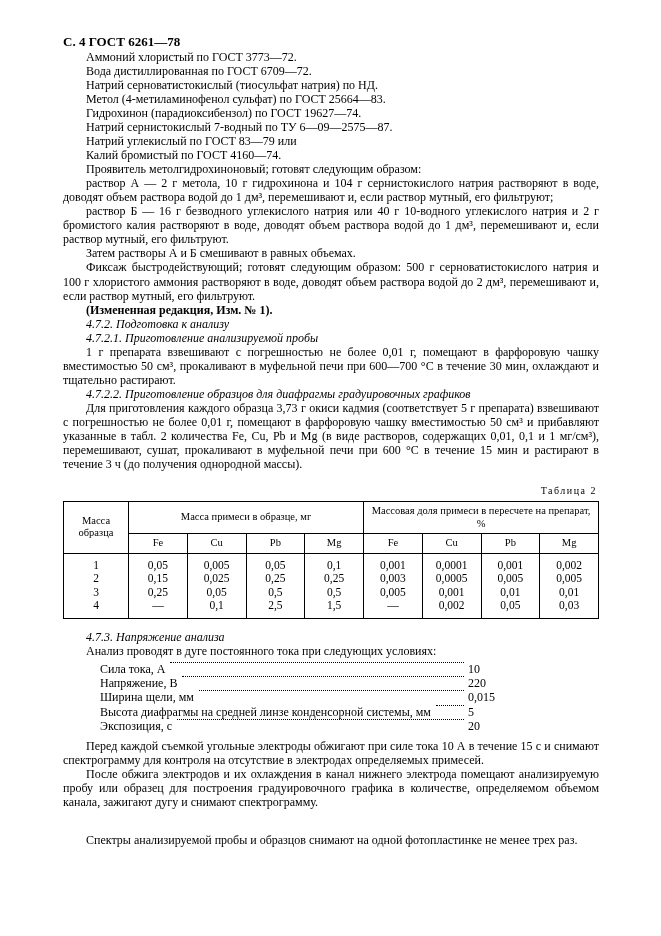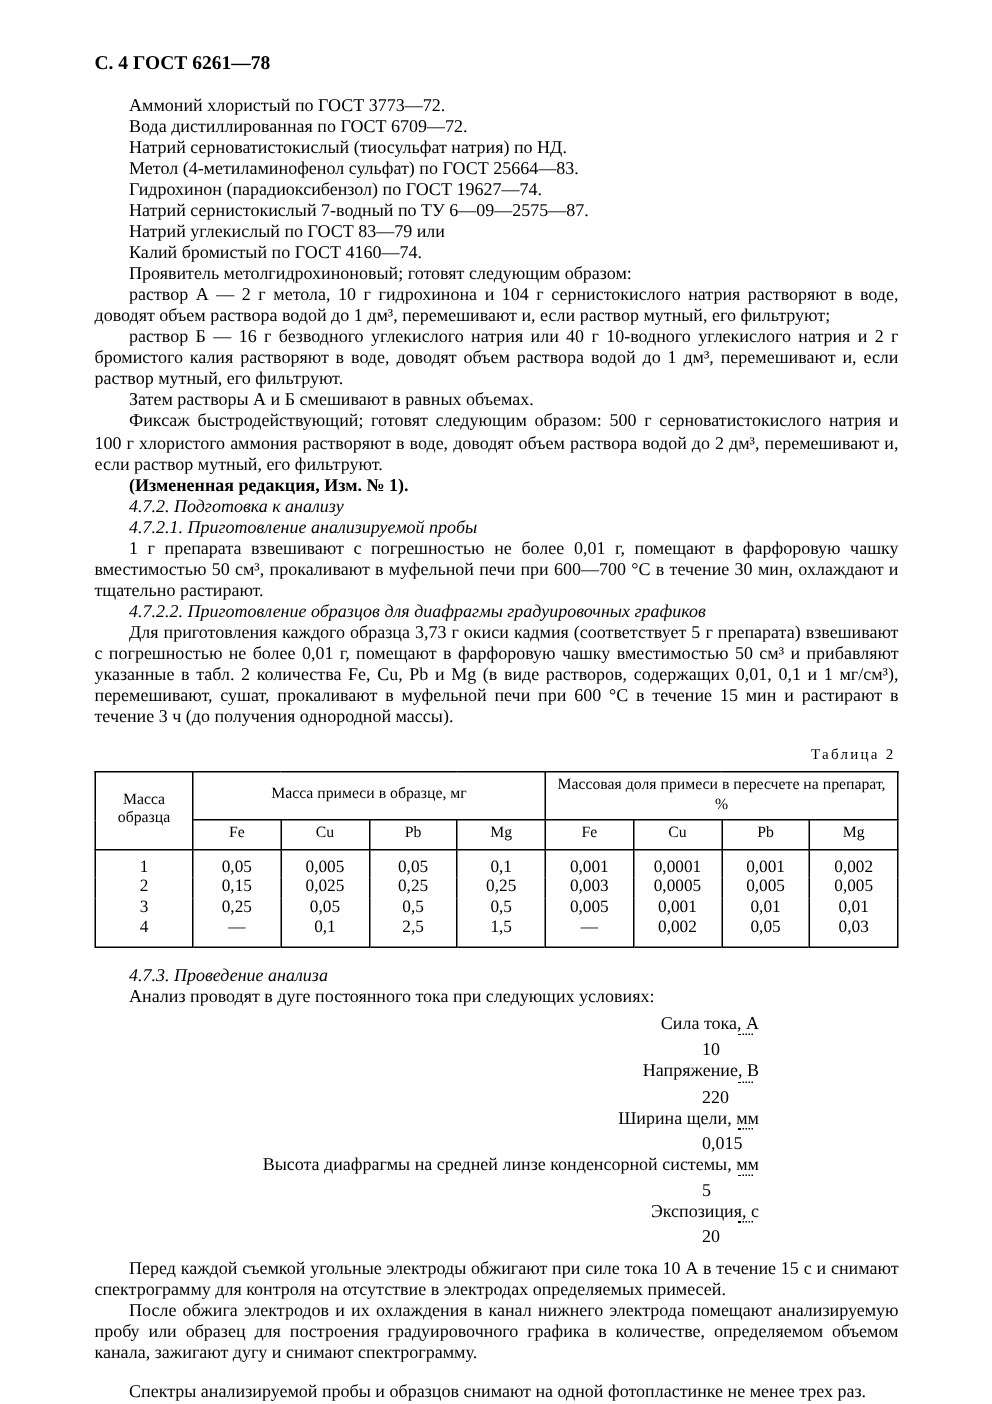--- a/index.html
+++ b/index.html
@@ -3,21 +3,21 @@
 <meta charset="utf-8">
 <style>
   html, body { margin: 0; padding: 0; }
   body {
     width: 661px; height: 936px;
     background: #ffffff; color: #000000;
     font-family: "Liberation Serif", serif;
     overflow: hidden;
   }
   .page { padding: 34px 62px 0 63px; }
-  .page-header { font-size: 13px; font-weight: bold; margin-bottom: 13px; }
+  .page-header { font-size: 13px; font-weight: bold; }
   p { margin: 0; font-size: 12px; line-height: 1.17; text-align: justify; }
   .ind { text-indent: 23px; }
   .reagent { text-indent: 23px; text-align: left; }
   .bold { font-weight: bold; }
   .it { font-style: italic; }
   .table-caption {
     margin: 14px 2px 5px 0;
     text-align: right;
     font-size: 10px;
     letter-spacing: 1.5px;
@@ -48,30 +48,30 @@
   }
   tbody tr:first-child td { padding-top: 5px; }
   tbody tr:last-child td { padding-bottom: 5px; }
   .after-table { margin-top: 11px; }
   .conditions {
     margin: 4px 0 6px 37px;
     width: 406px;
     font-size: 12px;
     line-height: 1.18;
   }
-  .cond-row { display: flex; align-items: flex-end; flex-direction: column; }
+  .cond-row { display: flex; align-items: flex-start; }
   .cond-label { white-space: nowrap; }
   .cond-leader {
     flex: 1 1 auto;
     border-bottom: 1px dotted #000;
     margin: 0 4px 2px 5px;
     min-width: 10px;
   }
   .cond-value { width: 38px; text-align: left; white-space: nowrap; }
-  .gap-top { margin-top: 12px; }
+  .gap-top { margin-top: 24px; }
 </style>
 </head>
 <body>
 
 <div class="page">
 
   <div class="page-header">С. 4 ГОСТ 6261—78</div>
 
   <p class="reagent">Аммоний хлористый по ГОСТ 3773—72.</p>
   <p class="reagent">Вода дистиллированная по ГОСТ 6709—72.</p>
@@ -156,21 +156,21 @@
         <td>2,5</td>
         <td>1,5</td>
         <td>—</td>
         <td>0,002</td>
         <td>0,05</td>
         <td>0,03</td>
       </tr>
     </tbody>
   </table>
 
-  <p class="ind it after-table">4.7.3. Проведение анализа</p>
+  <p class="ind it after-table">4.7.3. Напряжение анализа</p>
   <p class="ind">Анализ проводят в дуге постоянного тока при следующих условиях:</p>
 
   <div class="conditions">
     <div class="cond-row">
       <span class="cond-label">Сила тока, А</span>
       <span class="cond-leader"></span>
       <span class="cond-value">10</span>
     </div>
     <div class="cond-row">
       <span class="cond-label">Напряжение, В</span>

